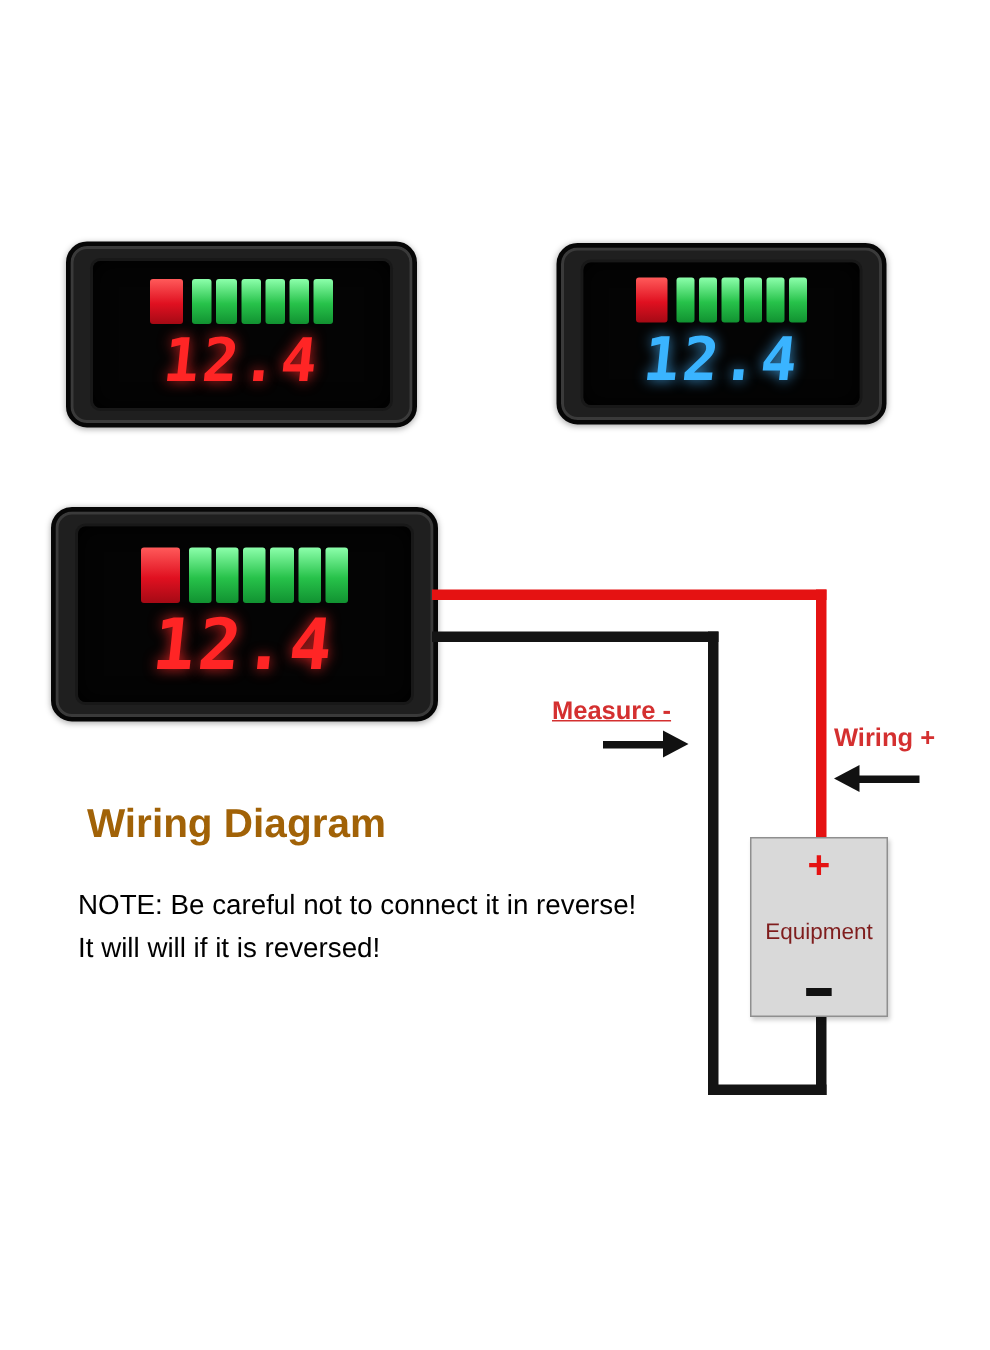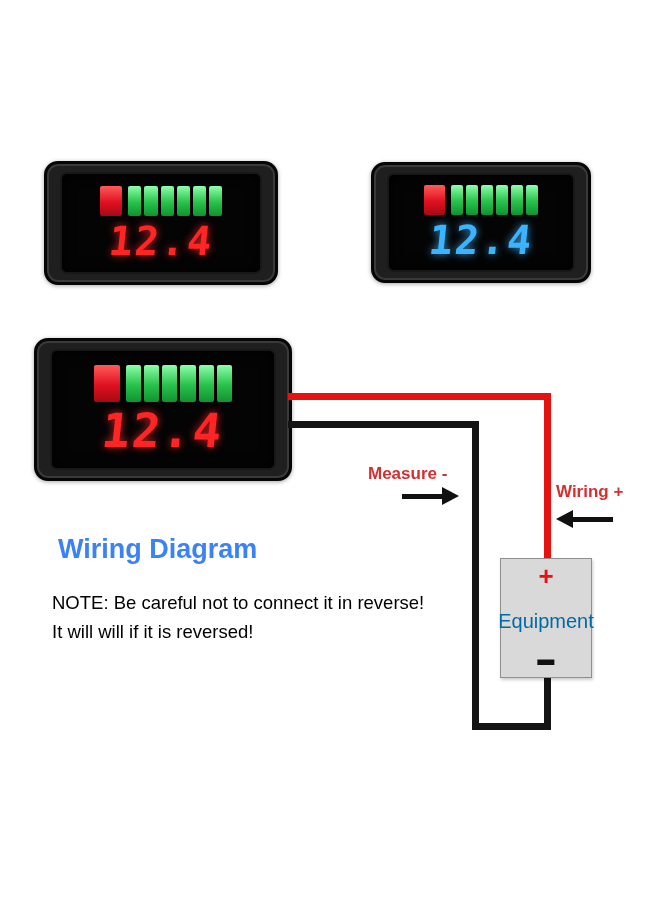--- a/index.html
+++ b/index.html
@@ -88,21 +88,21 @@
     font-size: 17px;
     font-weight: bold;
     white-space: nowrap;
   }
   .title {
     position: absolute;
     left: 58px;
     top: 534px;
     font-size: 27px;
     font-weight: bold;
-    color: #3b82f6;
+    color: #a16207;
   }
   .note {
     position: absolute;
     left: 52px;
     top: 589px;
     width: 500px;
     font-size: 18.5px;
     line-height: 1.55;
     color: #000000;
   }
@@ -123,22 +123,22 @@
     justify-content: space-between;
     padding: 4px 0 8px 0;
   }
   .plus-terminal {
     color: #e51212;
     font-size: 26px;
     font-weight: bold;
     line-height: 1;
   }
   .equipment-label {
-    font-size: 20px;
-    color: #0369a1;
+    font-size: 15px;
+    color: #7f1d1d;
     text-align: center;
   }
   .minus-terminal {
     color: #111;
     font-size: 30px;
     font-weight: 900;
     line-height: 0.5;
     -webkit-text-stroke: 2px #111;
   }
 </style>
@@ -193,21 +193,21 @@
   </div>
 
   <div class="wire wire-black" style="left:288px; top:421px; width:191px; height:7px;"></div>
   <div class="wire wire-black" style="left:472px; top:421px; width:7px; height:309px;"></div>
   <div class="wire wire-black" style="left:472px; top:723px; width:79px; height:7px;"></div>
   <div class="wire wire-black" style="left:544px; top:676px; width:7px; height:54px;"></div>
 
   <div class="wire wire-red" style="left:288px; top:393px; width:263px; height:7px;"></div>
   <div class="wire wire-red" style="left:544px; top:393px; width:7px; height:168px;"></div>
 
-  <div class="measure-label" style="left:368px; top:464px;">Measure -</div>
+  <div class="measure-label" style="left:368px; top:464px;text-decoration:underline;">Measure -</div>
   <div class="arrow arrow-right" style="left:402px; top:487px;">
     <div class="shaft"></div>
     <div class="head"></div>
   </div>
 
   <div class="measure-label" style="left:556px; top:482px;">Wiring +</div>
   <div class="arrow arrow-left" style="left:556px; top:510px;">
     <div class="shaft"></div>
     <div class="head"></div>
   </div>

